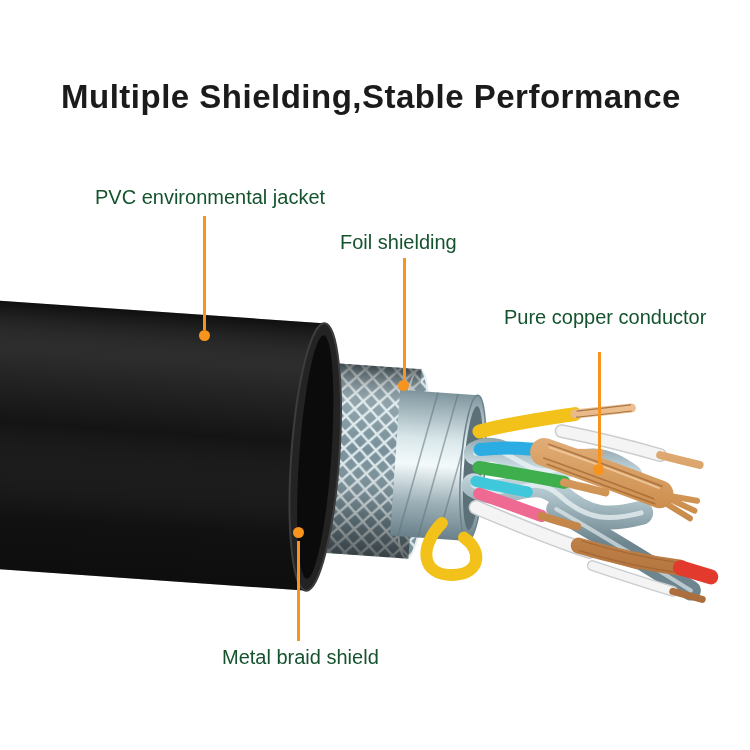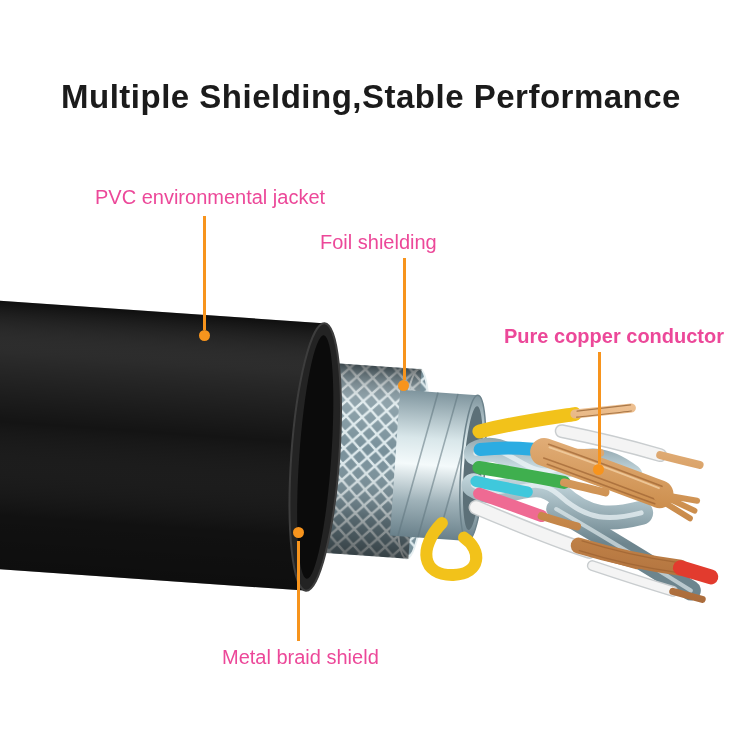--- a/index.html
+++ b/index.html
@@ -25,45 +25,45 @@
     letter-spacing:0.5px;
     color:#1b1b1b;
   }
   .art{
     position:absolute;
     left:0; top:0;
   }
   .callout-label{
     position:absolute;
     font-size:20px;
-    color:#ec4899;
+    color:#14532d;
     white-space:nowrap;
   }
   .callout-line{
     position:absolute;
     width:3px;
     background:#F7941D;
   }
   .callout-dot{
     position:absolute;
     width:11px;
     height:11px;
     border-radius:50%;
     background:#F7941D;
   }
   
   .lbl-jacket{left:95px; top:186px;}
   .line-jacket{left:203px; top:216px; height:114px;}
   .dot-jacket{left:199px; top:330px;}
 
-  .lbl-foil{left:320px; top:231px;}
+  .lbl-foil{left:340px; top:231px;}
   .line-foil{left:403px; top:258px; height:122px;}
   .dot-foil{left:398px; top:380px;}
 
-  .lbl-conductor{left:504px; top:325px;font-weight:bold;}
+  .lbl-conductor{left:504px; top:306px;}
   .line-conductor{left:598px; top:352px; height:112px;}
   .dot-conductor{left:593px; top:464px;}
 
   .lbl-braid{left:222px; top:646px;}
   .line-braid{left:297px; top:541px; height:100px;}
   .dot-braid{left:293px; top:527px;}
 </style>
 </head>
 <body>
 

